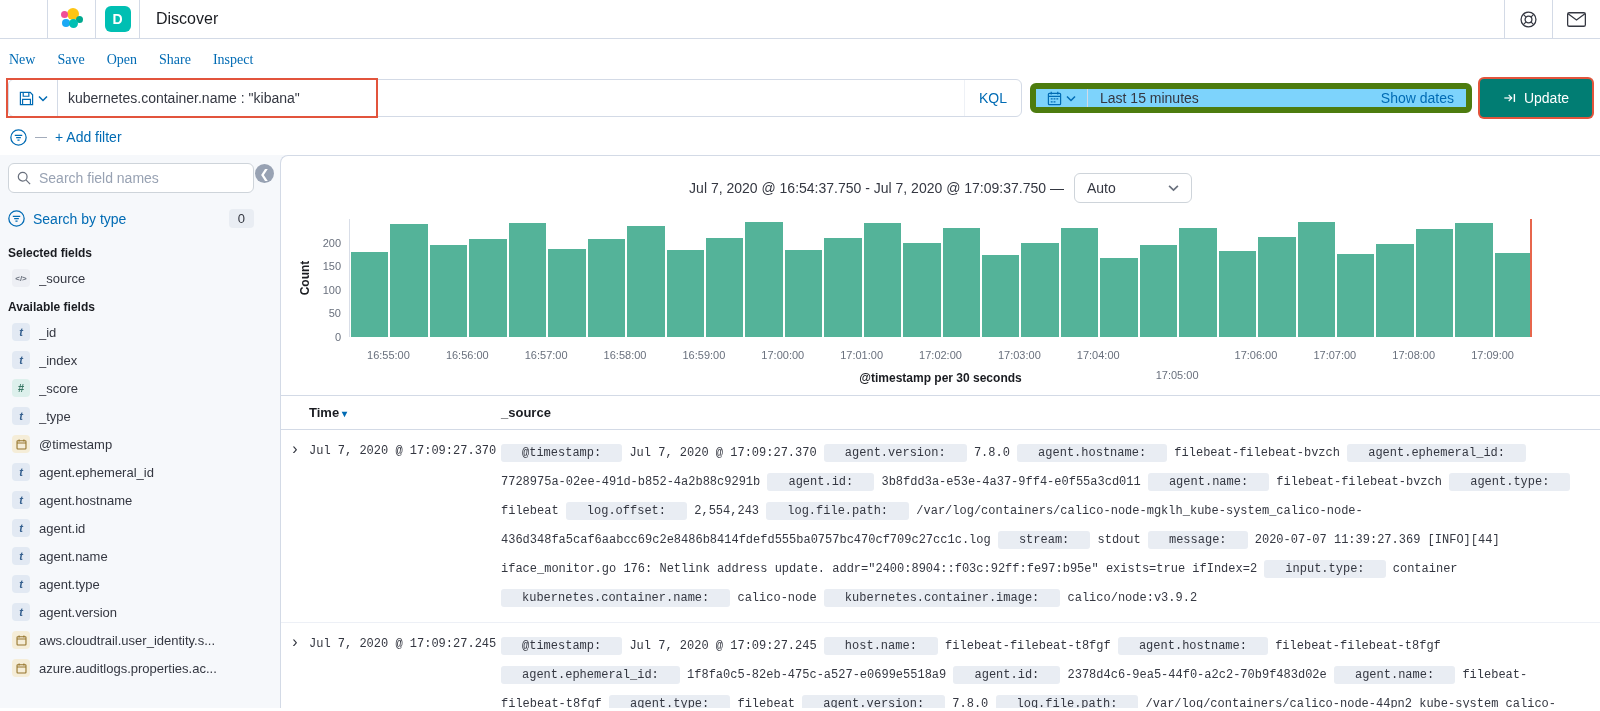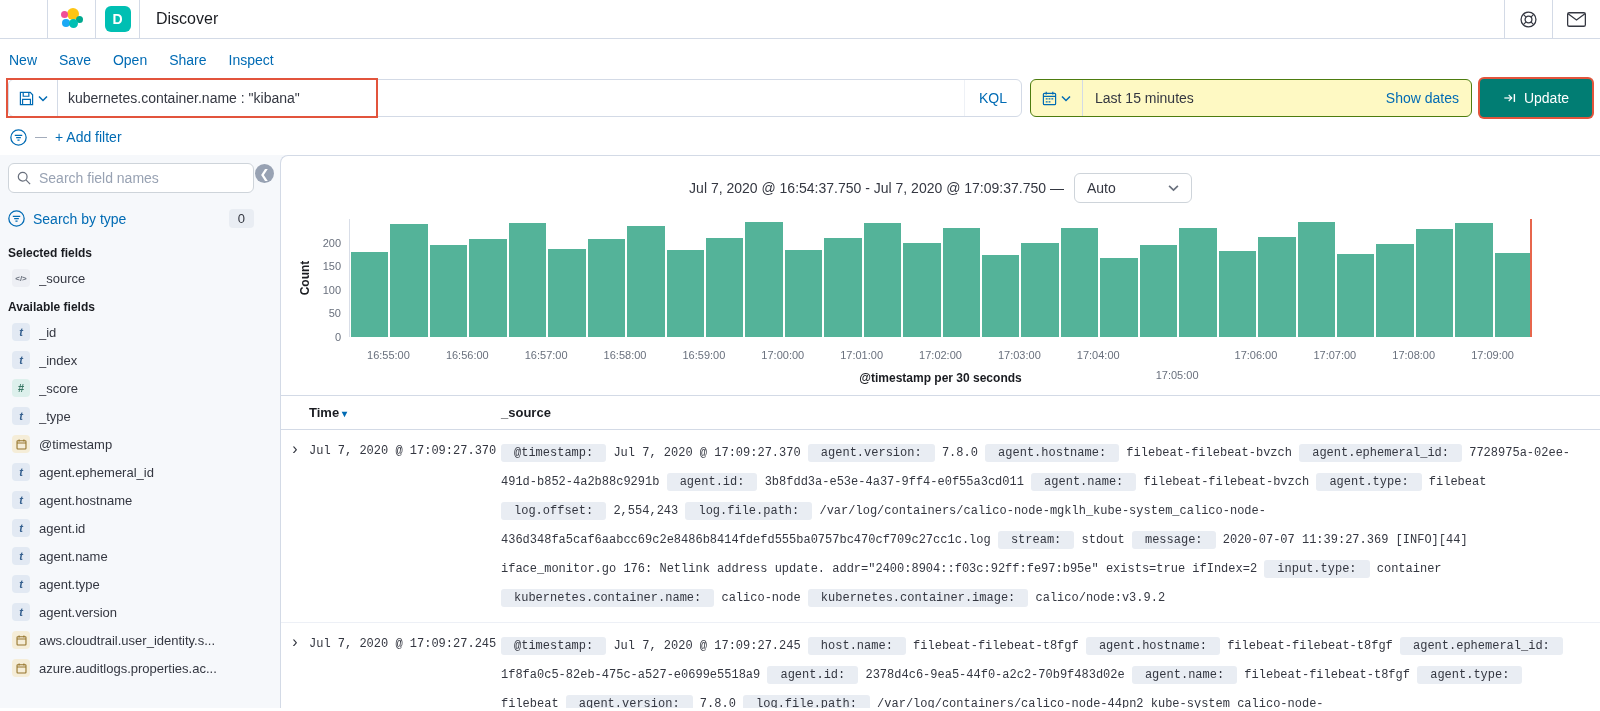--- a/index.html
+++ b/index.html
@@ -17,29 +17,29 @@
   .hamburger .bars div { height:2px; background:#343741; margin:3px 0; border-radius:1px; }
   .logo-cell { width:48px; }
   .elogo { position:relative; width:22px; height:22px; }
   .elogo i { position:absolute; border-radius:50%; }
   .badge-cell { width:44px; }
   .app-badge { width:26px; height:26px; border-radius:6px; background:#00BFB3; color:#fff; font-weight:bold; font-size:14px; display:flex; align-items:center; justify-content:center; }
   .app-title { font-size:16px; color:#1A1C21; padding:0 16px; font-weight:500; }
   .tb-spacer { flex:1; }
   .tb-icon-btn { width:48px; height:100%; display:flex; align-items:center; justify-content:center; border-left:1px solid #D3DAE6; cursor:pointer; }
   
-  .nav-row { padding:13px 9px 9px; display:flex; gap:22px; }
+  .nav-row { padding:13px 9px 9px; display:flex; gap:22px;font-family:Liberation Serif, serif; }
   .nav-link { color:#006BB4; font-size:14px; text-decoration:none; cursor:pointer; }
   
   .query-row { display:flex; align-items:center; padding:0 8px; gap:8px; position:relative; height:42px; }
   .query-group { flex:1; display:flex; height:38px; border:1px solid #D3DAE6; border-radius:6px; background:#fff; overflow:hidden; }
   .save-seg { width:49px; display:flex; align-items:center; justify-content:center; gap:4px; border-right:1px solid #D3DAE6; cursor:pointer; background:#fff; }
   .query-text { flex:1; display:flex; align-items:center; padding:0 10px; font-size:14px; color:#343741; }
   .kql-seg { display:flex; align-items:center; padding:0 14px; color:#006BB4; font-size:14px; border-left:1px solid #EEF1F6; cursor:pointer; }
-  .date-group { width:442px; display:flex; height:38px; border:1px solid #4d7c0f; border-radius:6px; background:#fef9c3; overflow:hidden; }
+  .date-group { width:442px; display:flex; height:30px; border:6px solid #4d7c0f; border-radius:6px; background:#7dd3fc; overflow:hidden; }
   .cal-seg { width:52px; display:flex; align-items:center; justify-content:center; gap:4px; border-right:1px solid #D3DAE6; cursor:pointer; }
   .range-seg { flex:1; display:flex; align-items:center; padding:0 12px; color:#343741; cursor:pointer; }
   .showdates-seg { display:flex; align-items:center; padding:0 12px; color:#006BB4; cursor:pointer; }
   .update-btn { height:38px; min-width:112px; background:#017D73; color:#fff; border:none; border-radius:4px; font-size:14px; font-weight:500; display:flex; align-items:center; justify-content:center; gap:7px; cursor:pointer; box-shadow:0 0 0 2px #E2543C; font-family:inherit; }
   .ann-query { position:absolute; left:6px; top:1px; width:372px; height:40px; border:2px solid #E2543C; pointer-events:none; z-index:5; }
   
   .filter-row { height:36px; display:flex; align-items:center; gap:8px; padding:0 10px; }
   .dash { color:#98A2B3; font-size:12px; }
   .add-filter { color:#006BB4; cursor:pointer; }
   
@@ -90,21 +90,21 @@
   .thead { display:flex; border-top:1px solid #D3DAE6; border-bottom:1px solid #D3DAE6; padding:9px 0; font-size:13px; font-weight:bold; color:#1A1C21; }
   .col-expand { width:28px; display:flex; justify-content:center; }
   .col-time { width:192px; }
   .col-source { flex:1; padding-right:16px; }
   .sort-arrow { color:#006BB4; font-size:10px; margin-left:3px; }
   .doc-row { display:flex; padding:9px 0; border-bottom:1px solid #EDF0F6; }
   .mono { font-family:"Liberation Mono","DejaVu Sans Mono",monospace; font-size:12px; }
   .doc-row .col-time { padding-top:5px; }
   .doc-row .col-source { line-height:29px; word-break:break-word; }
   .chev { color:#343741; font-size:16px; cursor:pointer; line-height:1.2; }
-  .fkey { background:#E9EDF3; border-radius:3px; padding:2px 13px; }
+  .fkey { background:#E9EDF3; border-radius:3px; padding:2px 21px; }
 </style>
 </head>
 <body>
 
 <div class="top-bar">
   <div class="hdr-cell hamburger">
     <div class="bars">
         <div></div>
         <div></div>
         <div></div>

